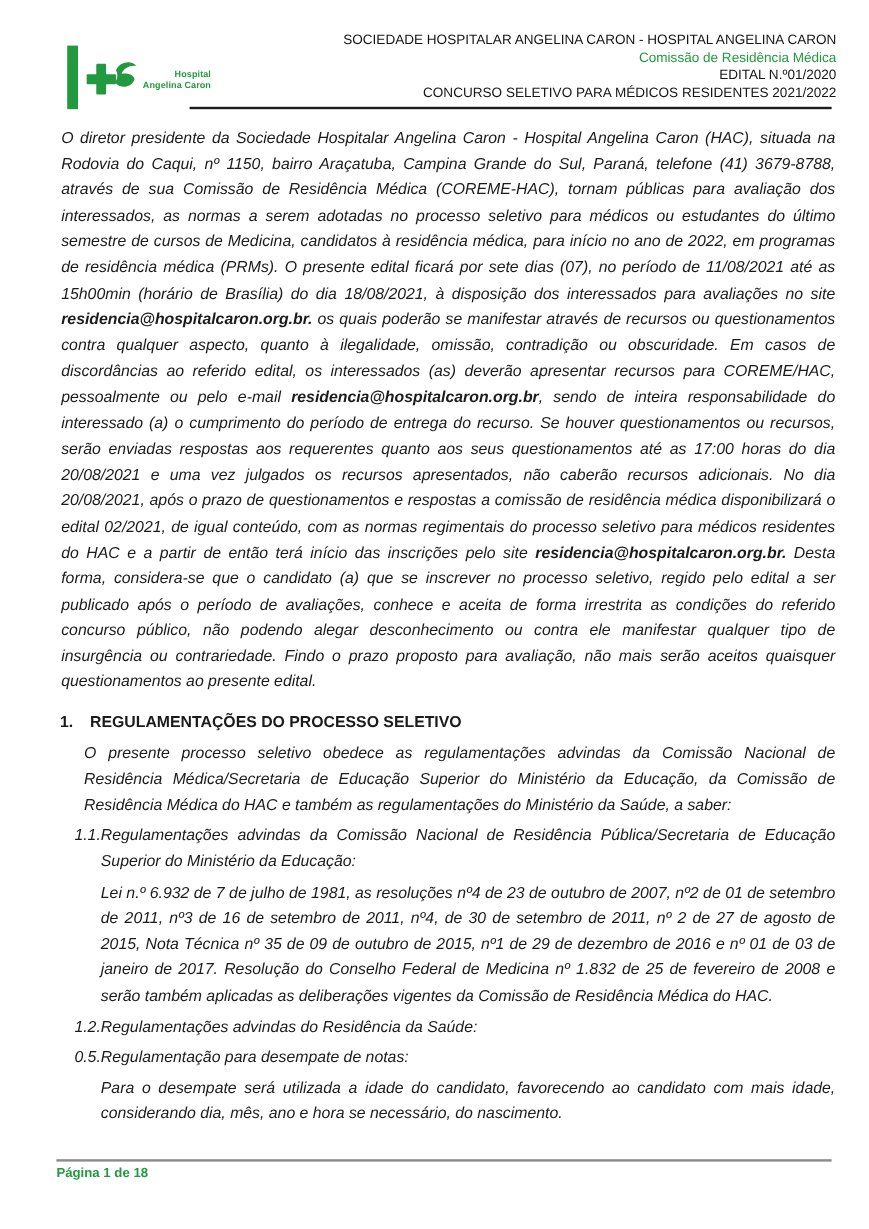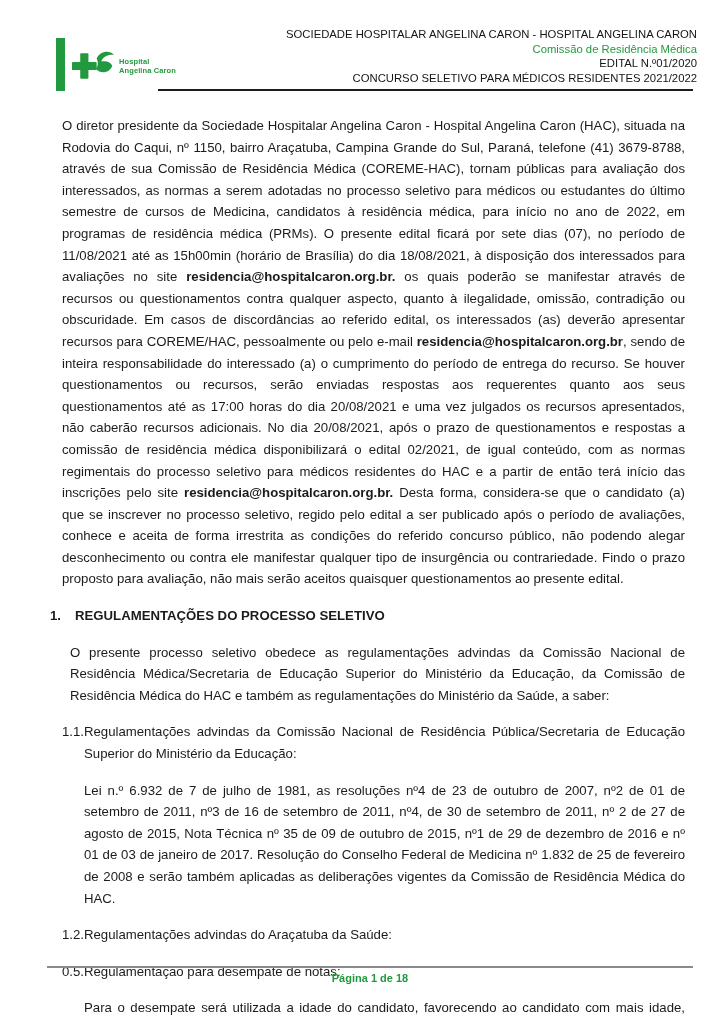--- a/index.html
+++ b/index.html
@@ -12,21 +12,21 @@
     color: #1b1b1b;
     overflow: hidden;
   }
 
   
   .accent-bar {
     position: absolute; left: 56px; top: 38px;
     width: 9px; height: 53px;
     background: var(--accent_green, #23993f);
   }
-  .logo { position: absolute; left: 72px; top: 50px; display: flex; align-items: center; }
+  .logo { position: absolute; left: 72px; top: 50px; display: flex; align-items: center; text-align: right; }
   .logo svg { display: block; }
   .logo-text {
     margin-left: 5px;
     color: var(--accent_green, #23993f);
     font-size: 7.5px; font-weight: bold; line-height: 9.5px;
     letter-spacing: 0.1px;
   }
   .header-titles {
     position: absolute; top: 27px; right: 27px;
     text-align: right;
@@ -38,41 +38,41 @@
   .header-rule {
     position: absolute; left: 158px; right: 31px; top: 89px;
     border-top: 2px solid #1c1c1c;
   }
 
   
   .content {
     position: absolute; top: 100px; left: 47px; right: 24px;
     font-size: 13.2px; line-height: 21.6px;
   }
-  .content p { margin: 15px; text-align: justify; }
+  .content p { margin: 4px; text-align: justify; font-style: italic; }
   .bold { font-weight: bold; }
 
   .sec-heading {
     display: flex; margin-top: 12px; margin-left: 3px;
     font-weight: bold;
   }
   .sec-heading .sec-num { width: 25px; flex: 0 0 25px; }
   .sec-intro { margin-left: 23px !important; }
 
   .item-title { margin-left: 15px !important; padding-left: 22px; text-indent: -22px; }
   .item-body  { margin-left: 37px !important; }
 
   
   .footer-rule {
     position: absolute; left: 47px; right: 31px; top: 966px;
     border-top: 2px solid #8a8a8a;
   }
   .page-number {
     position: absolute; left: 47px; right: 31px; top: 972px;
-    text-align: center;
+    text-align: left;
     color: var(--accent_green, #23993f);
     font-size: 11px; font-weight: bold;
   }
 </style>
 </head>
 <body>
 
 <div class="page">
 
   <div class="accent-bar"></div>
@@ -107,21 +107,21 @@
     <div class="sec-heading">
       <span class="sec-num">1.</span>
       <span>REGULAMENTAÇÕES DO PROCESSO SELETIVO</span>
     </div>
 
     <p class="sec-intro">O presente processo seletivo obedece as regulamentações advindas da Comissão Nacional de Residência Médica/Secretaria de Educação Superior do Ministério da Educação, da Comissão de Residência Médica do HAC e também as regulamentações do Ministério da Saúde, a saber:</p>
 
     <p class="item-title"><span>1.1.</span><span>Regulamentações advindas da Comissão Nacional de Residência Pública/Secretaria de Educação Superior do Ministério da Educação:</span></p>
     <p class="item-body">Lei n.º 6.932 de 7 de julho de 1981, as resoluções nº4 de 23 de outubro de 2007, nº2 de 01 de setembro de 2011, nº3 de 16 de setembro de 2011, nº4, de 30 de setembro de 2011, nº 2 de 27 de agosto de 2015, Nota Técnica nº 35 de 09 de outubro de 2015, nº1 de 29 de dezembro de 2016 e nº 01 de 03 de janeiro de 2017. Resolução do Conselho Federal de Medicina nº 1.832 de 25 de fevereiro de 2008 e serão também aplicadas as deliberações vigentes da Comissão de Residência Médica do HAC.</p>
 
-    <p class="item-title"><span>1.2.</span><span>Regulamentações advindas do Araçatuba da Saúde:</span></p>
+    <p class="item-title"><span>1.2.</span><span>Regulamentações advindas do Residência da Saúde:</span></p>
 
     <p class="item-title"><span>0.5.</span><span>Regulamentação para desempate de notas:</span></p>
     <p class="item-body">Para o desempate será utilizada a idade do candidato, favorecendo ao candidato com mais idade, considerando dia, mês, ano e hora se necessário, do nascimento.</p>
 
   </div>
 
   <div class="footer-rule"></div>
   <div class="page-number">Página 1 de 18</div>
 
 </div>

